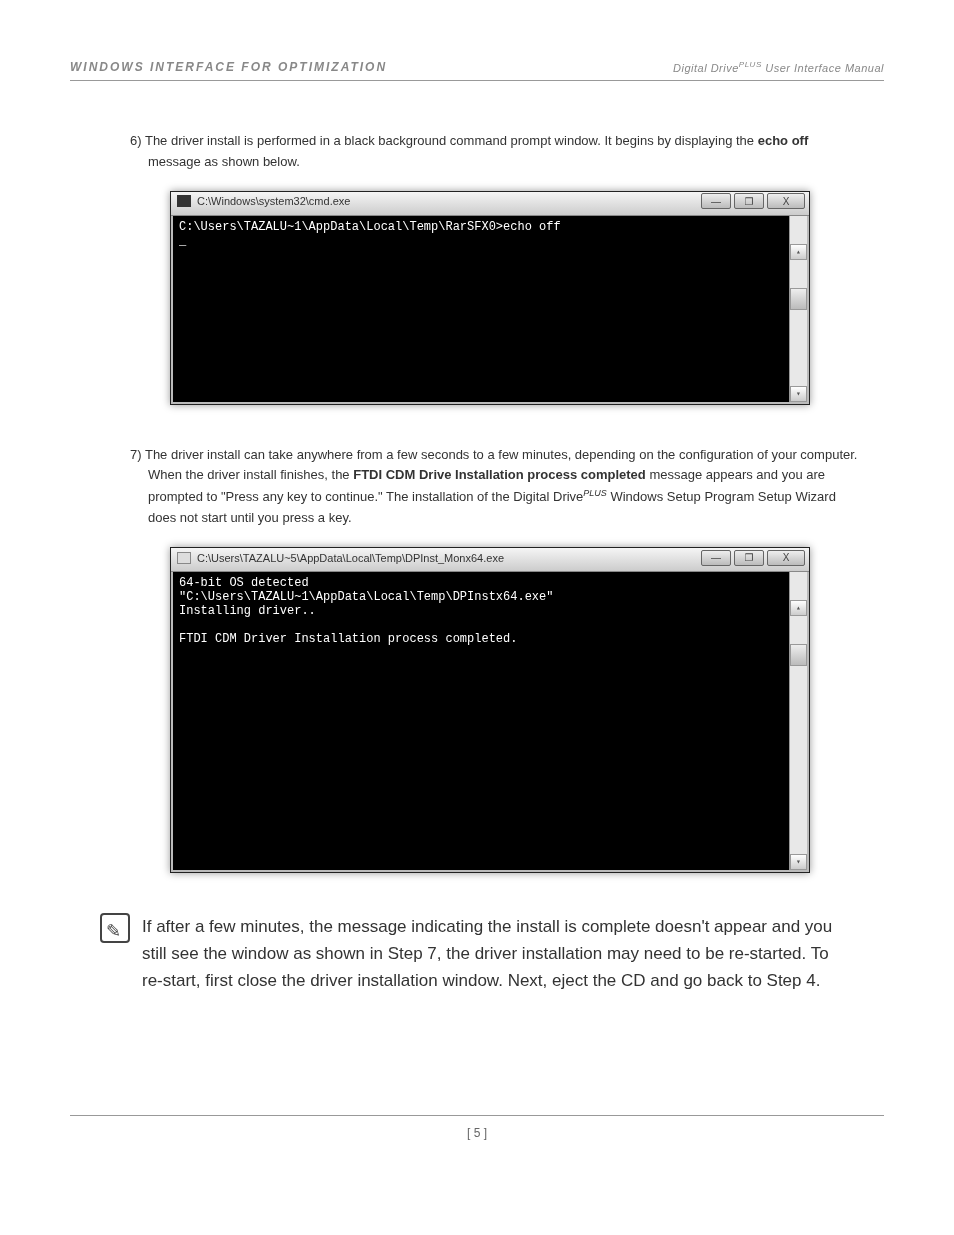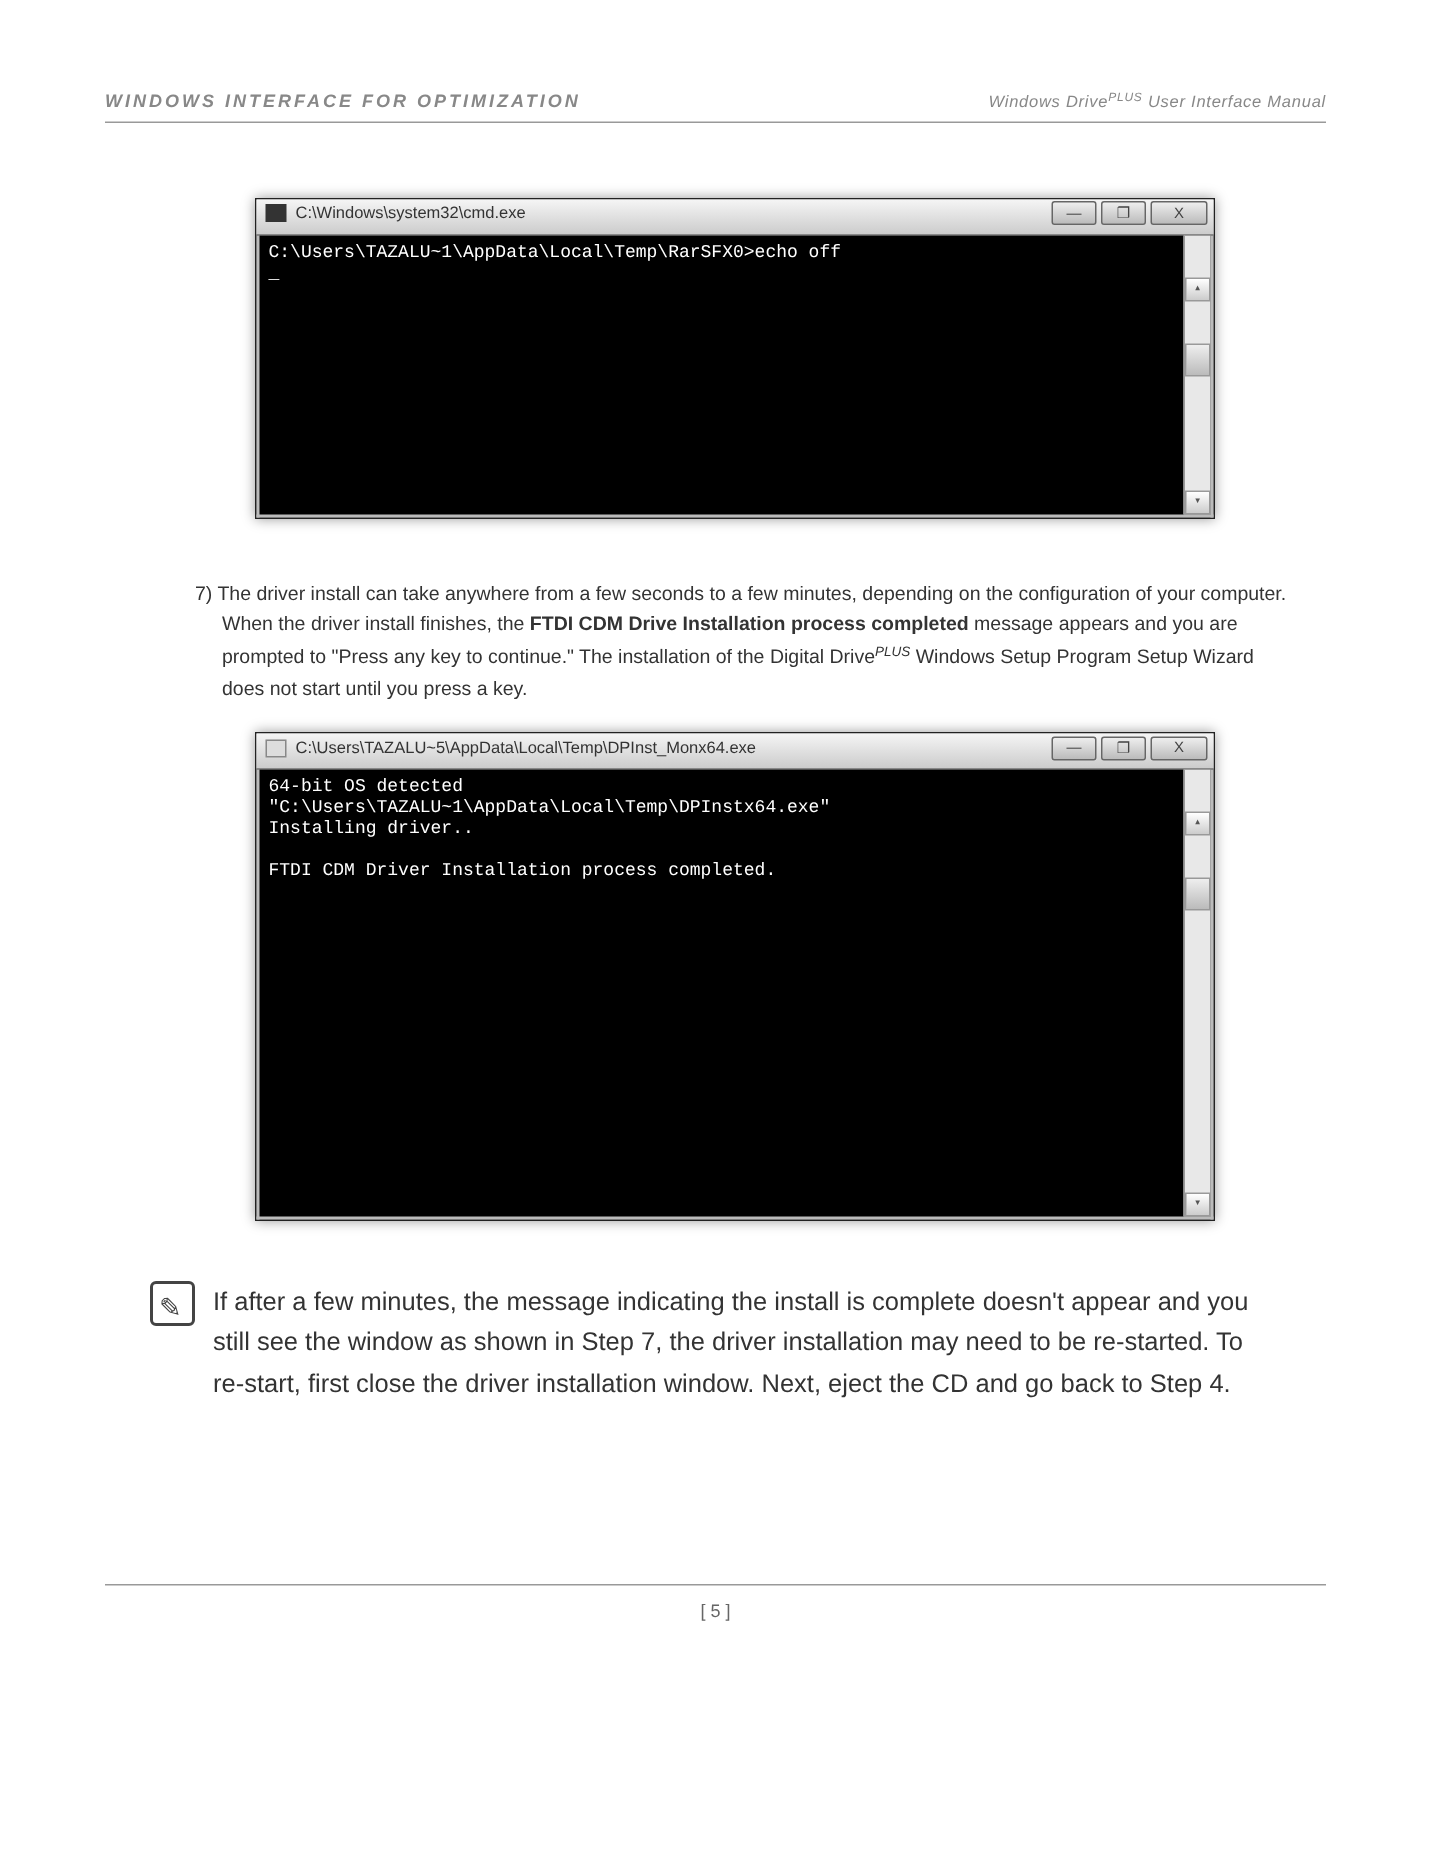--- a/index.html
+++ b/index.html
@@ -7,21 +7,21 @@
     background: #fff;
     font-family: Arial, Helvetica, sans-serif;
     color: #333;
     width: 954px;
     margin: 0 auto;
     padding: 60px 70px 40px 70px;
   }
   .header {
     display: flex;
     justify-content: space-between;
-    align-items: flex-start;
+    align-items: flex-end;
     border-bottom: 1px solid #999;
     padding-bottom: 6px;
     margin-bottom: 50px;
   }
   .header-left {
     letter-spacing: 2px;
     font-style: italic;
     font-weight: bold;
     color: #888;
     font-size: 12px;
@@ -153,26 +153,29 @@
     font-size: 12px;
     color: #666;
   }
 </style>
 </head>
 <body>
 
 <div class="header">
   <div class="header-left">WINDOWS INTERFACE FOR OPTIMIZATION</div>
   <div class="header-right">
-    <span>Windows Drive</span><sup>PLUS</sup><span> User Interface Manual</span>
+    <span>Digital Drive</span><sup>PLUS</sup><span> User Interface Manual</span>
   </div>
 </div>
 
 <div class="content">
 
+  <p class="step">
+    <span class="num">6) </span><span>The driver install is performed in a black background command prompt window. It begins by displaying the </span><b>echo off</b><span> message as shown below.</span>
+  </p>
 
   <div class="cmd-window cmd1">
     <div class="titlebar">
       <div class="titlebar-left">
         <span class="titlebar-icon"></span>
         <span>C:\Windows\system32\cmd.exe</span>
       </div>
       <div class="titlebar-buttons">
         <div class="tbtn">—</div>
         <div class="tbtn">❐</div>

